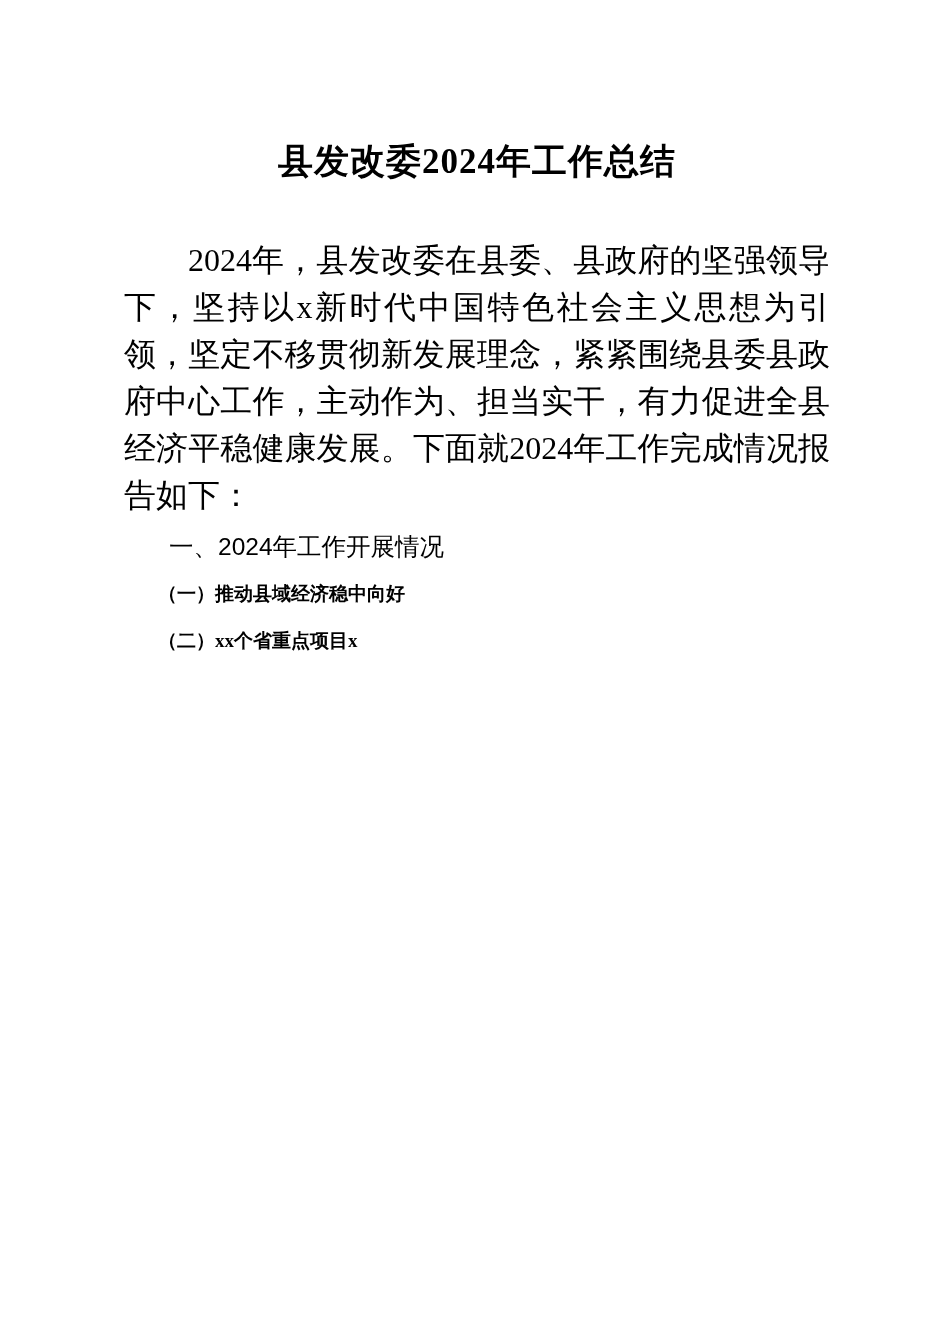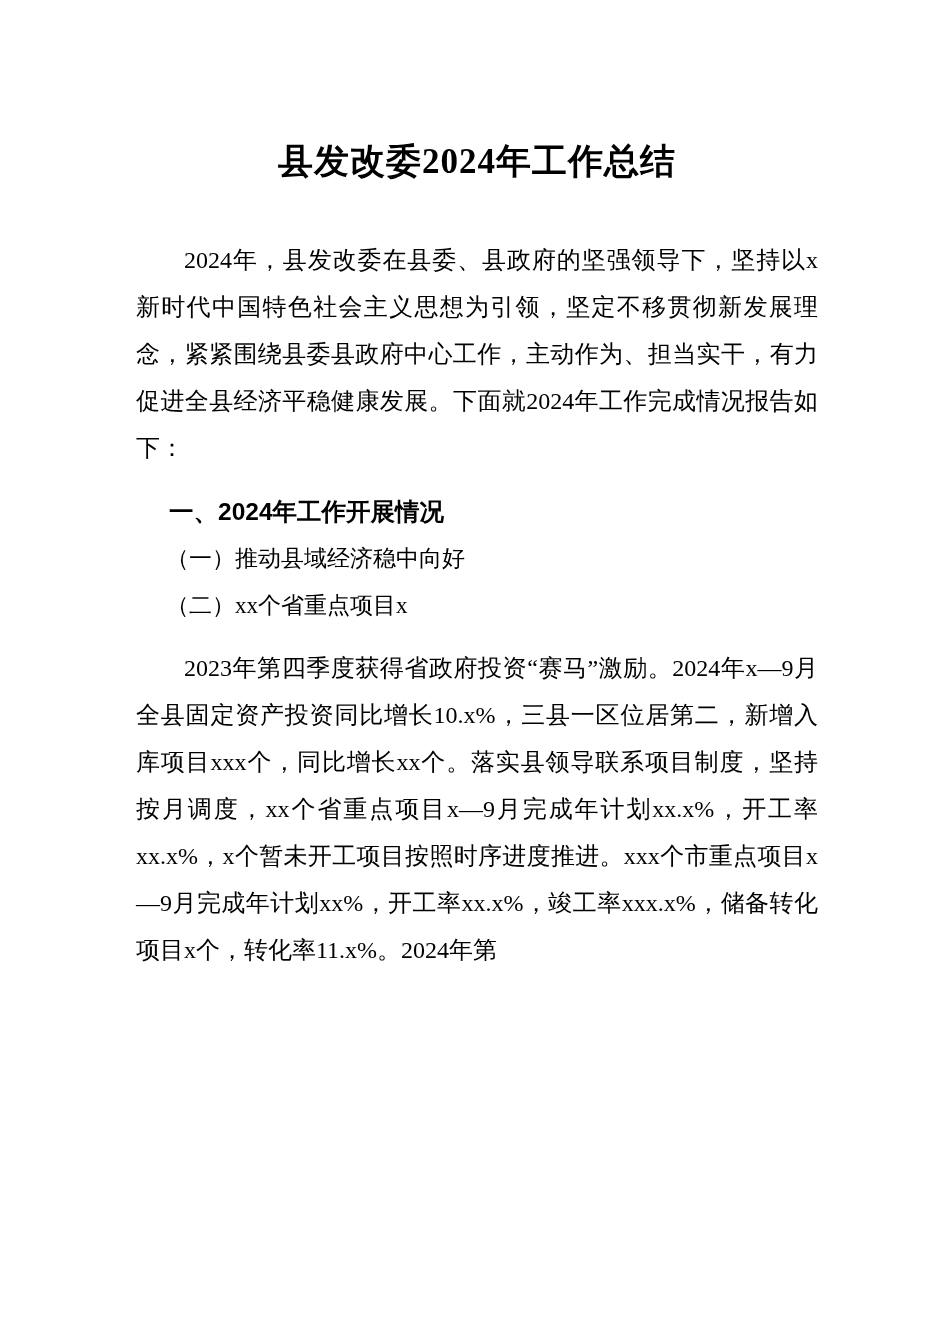--- a/index.html
+++ b/index.html
@@ -23,53 +23,52 @@
   }
   .doc-title {
     font-size: 35px;
     font-weight: bold;
     text-align: center;
     letter-spacing: 1px;
     margin: 0 0 52px 0;
     font-family: "Liberation Serif", "DejaVu Serif", serif;
   }
   .para {
-    font-size: 24px;
+    font-size: 32px;
     line-height: 47px;
     text-indent: 2em;
     text-align: justify;
-    margin: 16px;
+    margin: 4px;
     font-family: "Liberation Serif", "DejaVu Serif", serif;
   }
   .heading-1 {
     font-size: 24.5px;
     line-height: 47px;
     text-indent: 2em;
     margin: 0;
-    font-weight: bold;
+    font-weight: normal;
     font-family: "Liberation Sans", "DejaVu Sans", sans-serif;
   }
   .heading-2 {
-    font-size: 23px;
+    font-size: 19px;
     line-height: 47px;
     text-indent: 2em;
     margin: 0;
-    font-weight: normal;
+    font-weight: bold;
     font-family: "Liberation Serif", "DejaVu Serif", serif;
   }
 </style>
 </head>
 <body>
 
 <div class="page">
   <h1 class="doc-title">县发改委2024年工作总结</h1>
 
   <p class="para">2024年，县发改委在县委、县政府的坚强领导下，坚持以x新时代中国特色社会主义思想为引领，坚定不移贯彻新发展理念，紧紧围绕县委县政府中心工作，主动作为、担当实干，有力促进全县经济平稳健康发展。下面就2024年工作完成情况报告如下：</p>
 
   <h2 class="heading-1">一、2024年工作开展情况</h2>
 
   <h3 class="heading-2">（一）推动县域经济稳中向好</h3>
 
 
   <h3 class="heading-2">（二）xx个省重点项目x</h3>
 
-  <p class="para">2023年第四季度获得省政府投资“赛马”激励。2024年x—9月全县固定资产投资同比增长10.x%，三县一区位居第二，新增入库项目xxx个，同比增长xx个。落实县领导联系项目制度，坚持按月调度，xx个省重点项目x—9月完成年计划xx.x%，开工率xx.x%，x个暂未开工项目按照时序进度推进。xxx个市重点项目x—9月完成年计划xx%，开工率xx.x%，竣工率xxx.x%，储备转化项目x个，转化率11.x%。2024年第</p>
 </div>
 
 </body></html>

